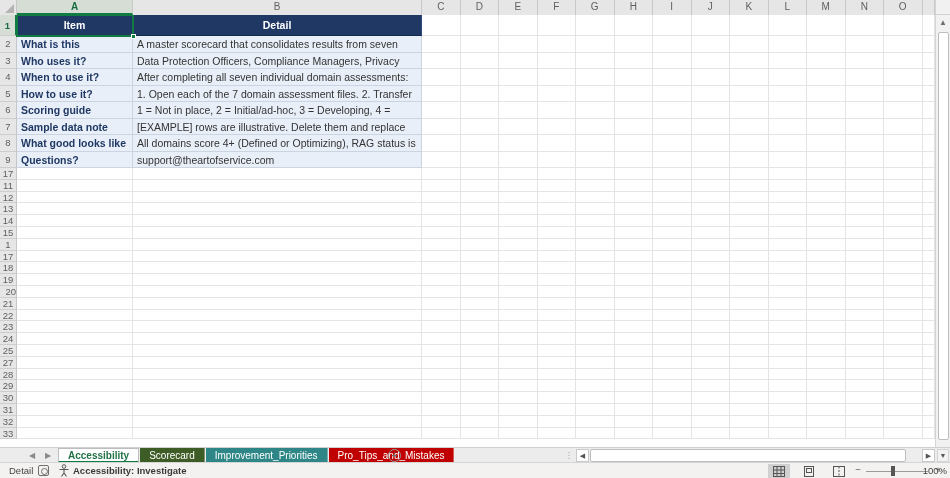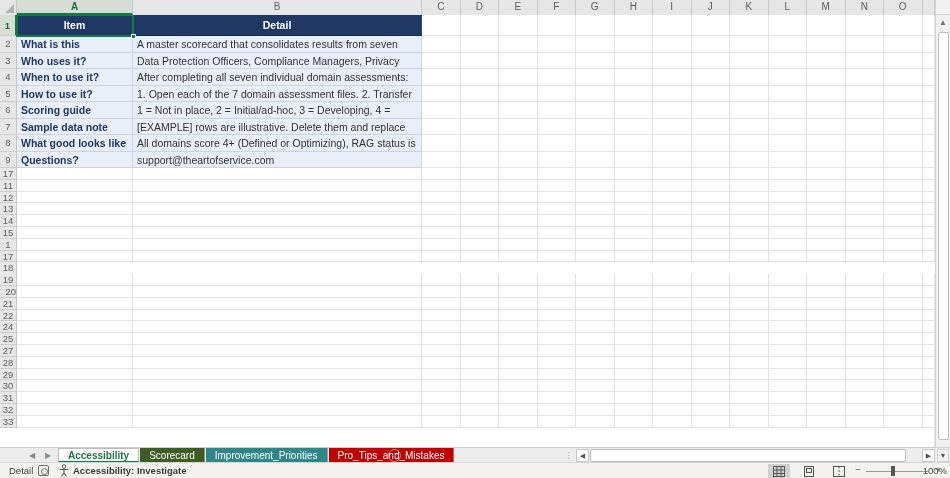--- a/index.html
+++ b/index.html
@@ -424,21 +424,21 @@
         <div class="cell" style="flex: 0 0 38.5px;"></div>
         <div class="cell" style="flex: 0 0 38.5px;"></div>
         <div class="cell" style="flex: 0 0 38.5px;"></div>
         <div class="cell" style="flex: 0 0 38.5px;"></div>
         <div class="cell" style="flex: 0 0 38.5px;"></div>
         <div class="cell" style="flex: 0 0 38.5px;"></div>
         <div class="cell" style="flex: 0 0 38.5px;"></div>
         <div class="cell" style="flex: 0 0 38.5px;"></div>
         <div class="cell" style="flex: 0 0 12.5px;"></div>
       </div>
-      <div class="row" style="height: 11.8px; flex-direction: column;">
+      <div class="row" style="height: 11.8px;">
         <div class="rowh" style="line-height: 11.8px;">18</div>
         <div class="cell" style="flex: 0 0 116px;"></div>
         <div class="cell" style="flex: 0 0 289px;"></div>
         <div class="cell" style="flex: 0 0 38.5px;"></div>
         <div class="cell" style="flex: 0 0 38.5px;"></div>
         <div class="cell" style="flex: 0 0 38.5px;"></div>
         <div class="cell" style="flex: 0 0 38.5px;"></div>
         <div class="cell" style="flex: 0 0 38.5px;"></div>
         <div class="cell" style="flex: 0 0 38.5px;"></div>
         <div class="cell" style="flex: 0 0 38.5px;"></div>
@@ -502,20 +502,39 @@
         <div class="cell" style="flex: 0 0 38.5px;"></div>
         <div class="cell" style="flex: 0 0 38.5px;"></div>
         <div class="cell" style="flex: 0 0 38.5px;"></div>
         <div class="cell" style="flex: 0 0 38.5px;"></div>
         <div class="cell" style="flex: 0 0 38.5px;"></div>
         <div class="cell" style="flex: 0 0 38.5px;"></div>
         <div class="cell" style="flex: 0 0 12.5px;"></div>
       </div>
       <div class="row" style="height: 11.8px;">
         <div class="rowh" style="line-height: 11.8px;">22</div>
+        <div class="cell" style="flex: 0 0 116px;"></div>
+        <div class="cell" style="flex: 0 0 289px;"></div>
+        <div class="cell" style="flex: 0 0 38.5px;"></div>
+        <div class="cell" style="flex: 0 0 38.5px;"></div>
+        <div class="cell" style="flex: 0 0 38.5px;"></div>
+        <div class="cell" style="flex: 0 0 38.5px;"></div>
+        <div class="cell" style="flex: 0 0 38.5px;"></div>
+        <div class="cell" style="flex: 0 0 38.5px;"></div>
+        <div class="cell" style="flex: 0 0 38.5px;"></div>
+        <div class="cell" style="flex: 0 0 38.5px;"></div>
+        <div class="cell" style="flex: 0 0 38.5px;"></div>
+        <div class="cell" style="flex: 0 0 38.5px;"></div>
+        <div class="cell" style="flex: 0 0 38.5px;"></div>
+        <div class="cell" style="flex: 0 0 38.5px;"></div>
+        <div class="cell" style="flex: 0 0 38.5px;"></div>
+        <div class="cell" style="flex: 0 0 12.5px;"></div>
+      </div>
+      <div class="row" style="height: 11.8px;">
+        <div class="rowh" style="line-height: 11.8px;">23</div>
         <div class="cell" style="flex: 0 0 116px;"></div>
         <div class="cell" style="flex: 0 0 289px;"></div>
         <div class="cell" style="flex: 0 0 38.5px;"></div>
         <div class="cell" style="flex: 0 0 38.5px;"></div>
         <div class="cell" style="flex: 0 0 38.5px;"></div>
         <div class="cell" style="flex: 0 0 38.5px;"></div>
         <div class="cell" style="flex: 0 0 38.5px;"></div>
         <div class="cell" style="flex: 0 0 38.5px;"></div>
         <div class="cell" style="flex: 0 0 38.5px;"></div>
         <div class="cell" style="flex: 0 0 38.5px;"></div>

